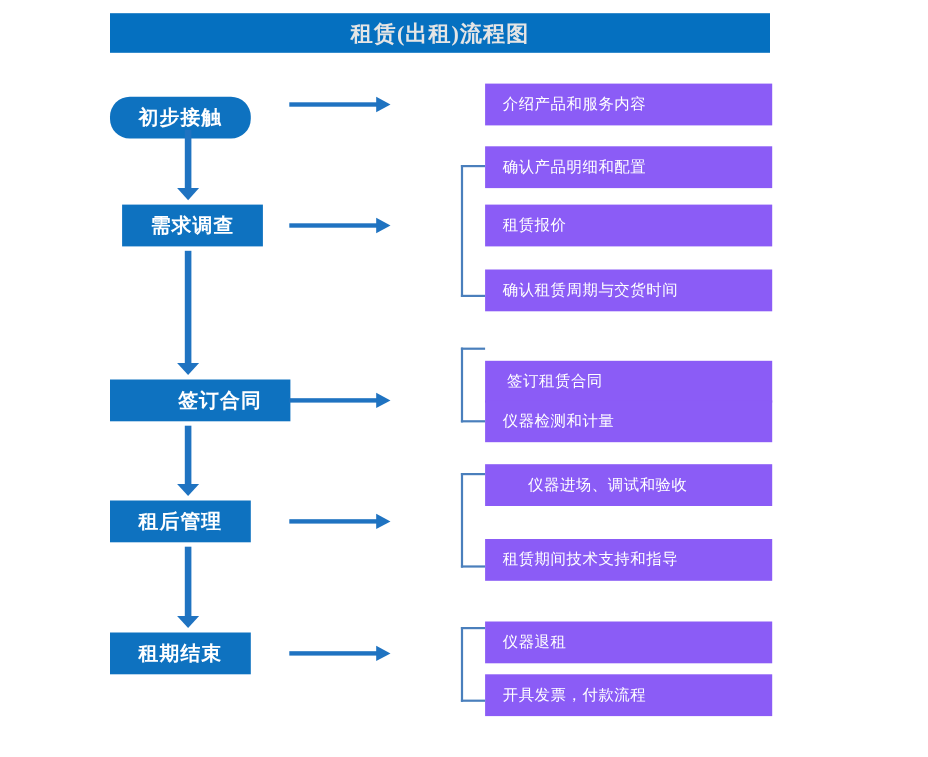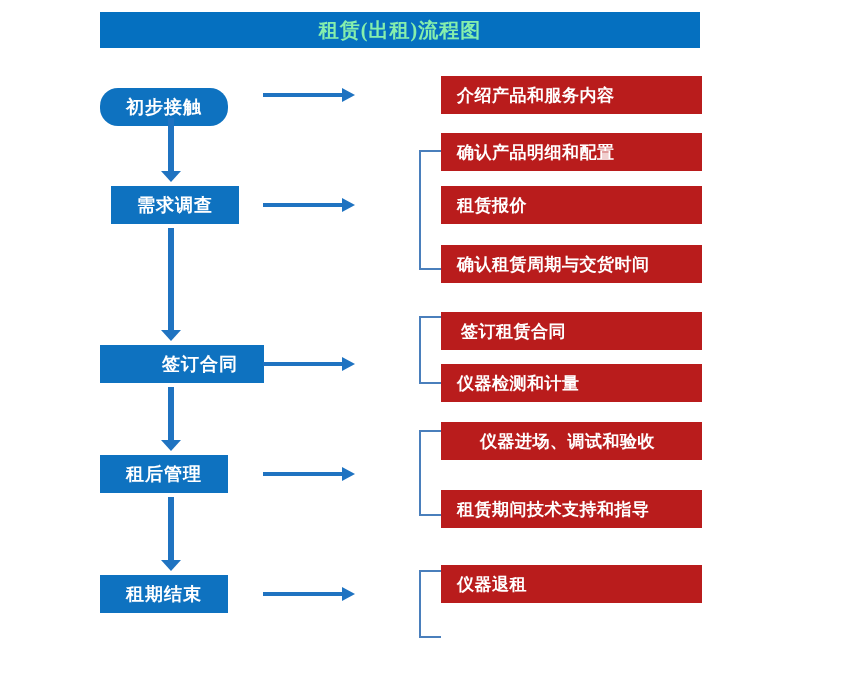--- a/index.html
+++ b/index.html
@@ -20,21 +20,21 @@
   }
 
   
   .title-bar {
     position: absolute;
     left: 100px;
     top: 12px;
     width: 600px;
     height: 36px;
     background: #0570c0;
-    color: #86efac;
+    color: #e5e5e5;
     font-size: 20px;
     font-weight: bold;
     display: flex;
     align-items: center;
     justify-content: center;
     letter-spacing: 1px;
   }
 
   
   .stage-box {
@@ -51,24 +51,24 @@
     justify-content: center;
     letter-spacing: 1px;
   }
 
   
   .detail-box {
     position: absolute;
     left: 441px;
     width: 261px;
     height: 38px;
-    background: #b91c1c;
+    background: #8b5cf6;
     color: #ffffff;
-    font-size: 17px;
-    font-weight: bold;
+    font-size: 14px;
+    font-weight: normal;
     display: flex;
     align-items: center;
     padding-left: 16px;
     box-sizing: border-box;
     letter-spacing: 0.5px;
   }
 
   
   .v-arrow {
     position: absolute;
@@ -182,19 +182,20 @@
 
   <div class="bracket" style="top:150px; height:120px;"></div>
   <div class="bracket" style="top:316px; height:68px;"></div>
   <div class="bracket" style="top:430px; height:86px;"></div>
   <div class="bracket" style="top:570px; height:68px;"></div>
 
   <div class="detail-box" style="top:76px;">介绍产品和服务内容</div>
   <div class="detail-box" style="top:186px;">租赁报价</div>
   <div class="detail-box" style="top:133px;">确认产品明细和配置</div>
   <div class="detail-box" style="top:245px;">确认租赁周期与交货时间</div>
-  <div class="detail-box" style="top:312px;padding-left:20px;">签订租赁合同</div>
+  <div class="detail-box" style="top:328px;padding-left:20px;">签订租赁合同</div>
   <div class="detail-box" style="top:364px;">仪器检测和计量</div>
   <div class="detail-box" style="top:422px;padding-left:39px;">仪器进场、调试和验收</div>
   <div class="detail-box" style="top:490px;">租赁期间技术支持和指导</div>
   <div class="detail-box" style="top:565px;">仪器退租</div>
+  <div class="detail-box" style="top:613px;">开具发票，付款流程</div>
 
 </div>
 
 </body></html>

